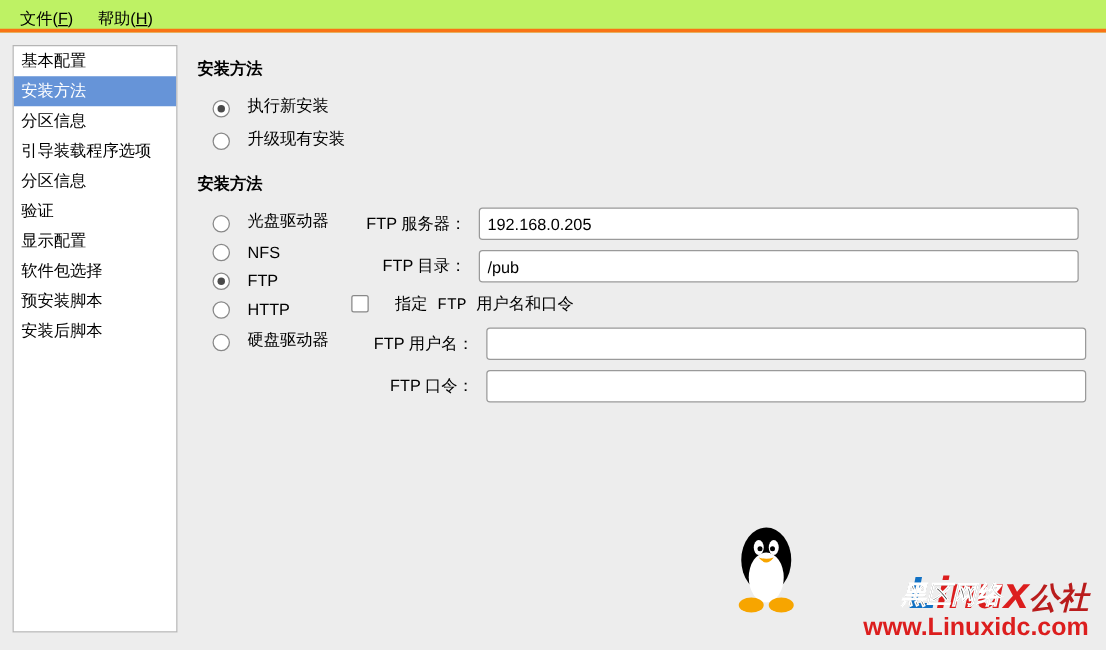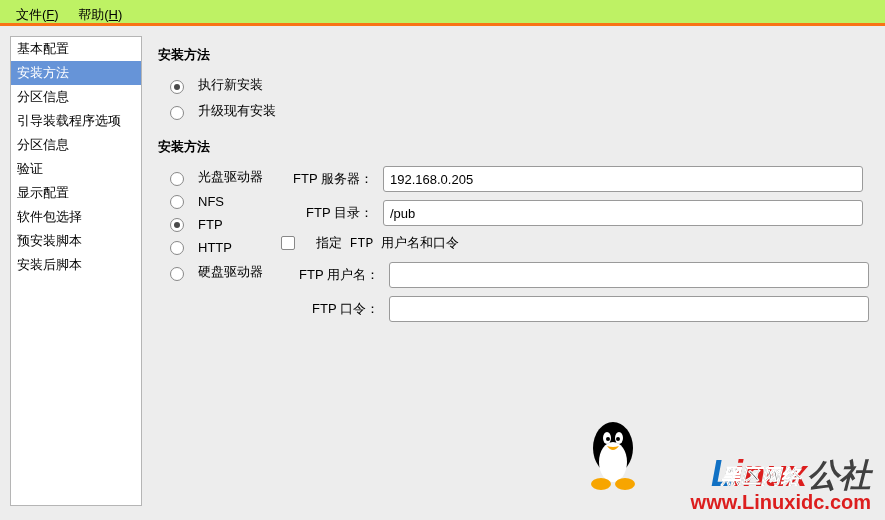--- a/index.html
+++ b/index.html
@@ -134,21 +134,21 @@
       text-align: right;
       line-height: 1;
     }
     .watermark .brand {
       font-size: 36px;
       font-weight: 900;
       font-style: italic;
     }
     .watermark .brand .l-blue { color: #1171c4; }
     .watermark .brand .l-red { color: #dc1e1e; }
-    .watermark .brand .cn { font-size: 32px; color: #404040; }
+    .watermark .brand .cn { font-size: 24px; color: #b91c1c; }
     .watermark .url { color: #dc1e1e; font-size: 20px; font-weight: bold; }
     .penguin {
       position: absolute;
       bottom: 28px;
       right: 240px;
       width: 64px;
       height: 74px;
     }
   </style>
 </head>

